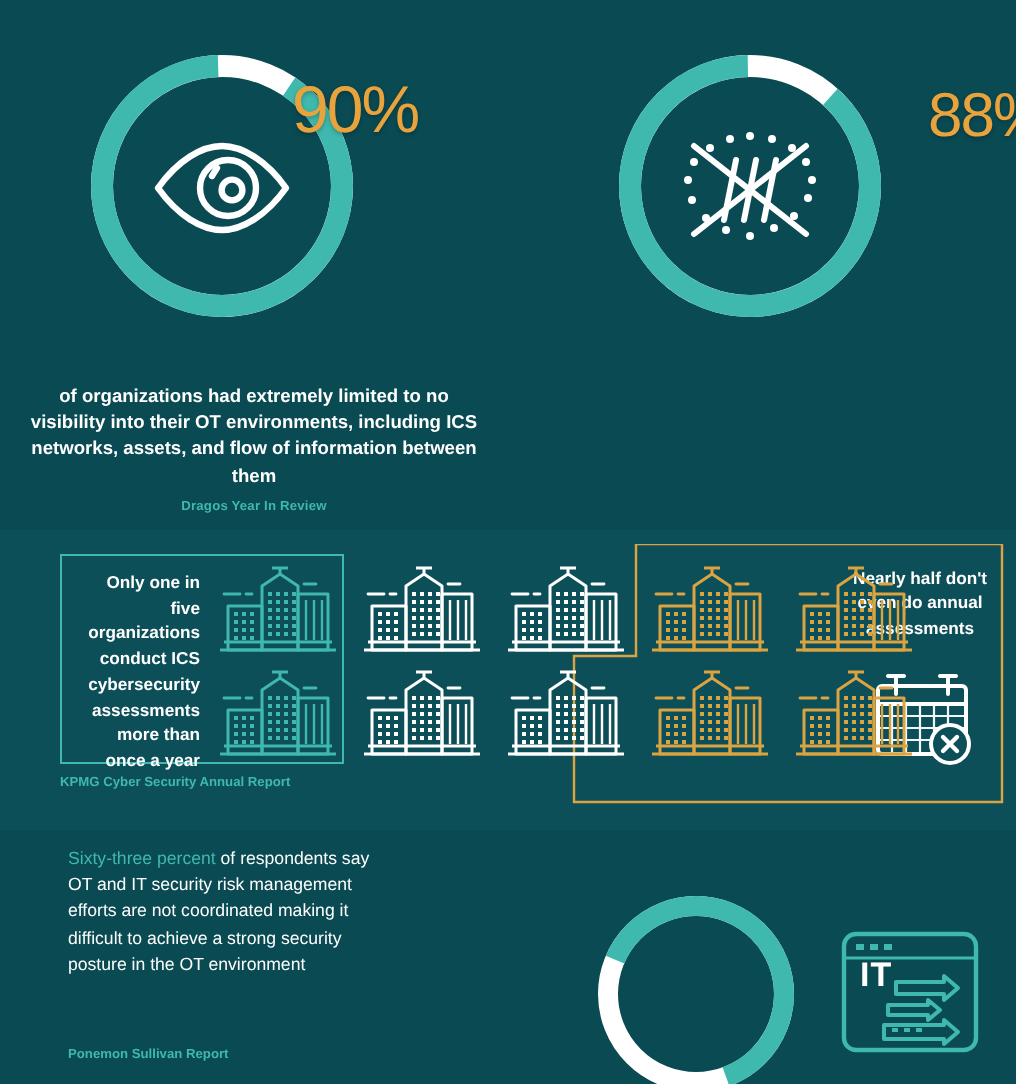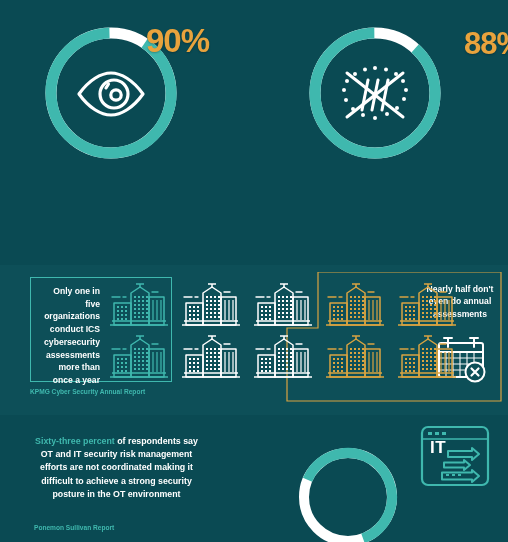--- a/index.html
+++ b/index.html
@@ -18,24 +18,25 @@
   .band-top{top:0;height:265px;background:#0a4a53;}
   .band-mid{top:265px;height:150px;background:#0d4f58;}
   .band-bot{top:415px;height:127px;background:#0a4a53;}
 
   
   .donut{position:absolute;}
   .donut svg{display:block;overflow:visible;}
   .pct{
     position:absolute;
     color:#e8a33d;
-    font-weight:bold;
+    font-weight:normal;
     letter-spacing:-1px;
     line-height:1;
     text-shadow:0 1px 2px rgba(0,0,0,.25);
+    margin-top:14px;
   }
 
   
   .caption{
     position:absolute;
     text-align:center;
     color:#ffffff;
     font-size:9.3px;
     font-weight:bold;
     line-height:1.42;
@@ -73,30 +74,30 @@
     text-align:center;
   }
 
   .bldg{position:absolute;}
   .bldg svg{display:block;}
 
   .calendar{position:absolute;right:18px;top:335px;}
 
   
   .bottom-text{
-    position:absolute;left:34px;top:435px;width:165px;
-    color:#ffffff;font-size:8.8px;font-weight:bold;line-height:1.5;text-align:center;
+    position:absolute;left:34px;top:423px;width:165px;
+    color:#ffffff;font-size:8.8px;font-weight:normal;line-height:1.5;
   }
   .bottom-text .lead{color:#3fb8ae;}
   .ponemon{
     position:absolute;left:34px;top:524px;
     color:#3fb8ae;font-size:6.6px;font-weight:bold;
   }
   .otpanel{position:absolute;left:196px;top:452px;}
-  .itpanel{position:absolute;left:418px;top:424px;}
+  .itpanel{position:absolute;left:418px;top:464px;}
   .panel-label{
     position:absolute;color:#ffffff;font-weight:bold;font-size:17px;
     letter-spacing:.5px;
   }
 </style>
 </head>
 <body>
 
 <div class="stage">
 
@@ -111,20 +112,24 @@
       <g stroke="#ffffff" stroke-width="3.2" fill="none" stroke-linecap="round" stroke-linejoin="round">
         <path d="M43 76 C53 62, 65 55, 75 55 C85 55, 97 62, 107 76 C97 90, 85 97, 75 97 C65 97, 53 90, 43 76 Z"></path>
         <circle cx="78" cy="76" r="14"></circle>
         <circle cx="80" cy="77" r="5.2"></circle>
         <path d="M70 70 L72.5 66"></path>
       </g>
     </svg>
     <div class="pct" style="left:110px;top:6px;font-size:33px;">90%</div>
   </div>
 
+  <div class="caption" style="left:14px;top:192px;width:226px;">
+    <span>of organizations had extremely limited to no visibility into their OT environments, including ICS networks, assets, and flow of information between them</span>
+    <span class="source">Dragos Year In Review</span>
+  </div>
 
   <div class="donut" style="left:300px;top:18px;">
     <svg width="150" height="150" viewBox="0 0 150 150">
       <circle cx="75" cy="75" r="60" fill="none" stroke="#ffffff" stroke-width="11"></circle>
       <circle cx="75" cy="75" r="60" fill="none" stroke="#3fb8ae" stroke-width="11" stroke-linecap="butt" stroke-dasharray="331.8 377" transform="rotate(-48 75 75)"></circle>
       <g>
         <g stroke="#ffffff" stroke-width="3" fill="none" stroke-linecap="round">
           <path d="M47 55 L103 99"></path>
           <path d="M103 55 L47 99"></path>
           <path d="M68 62 L62 92"></path>

